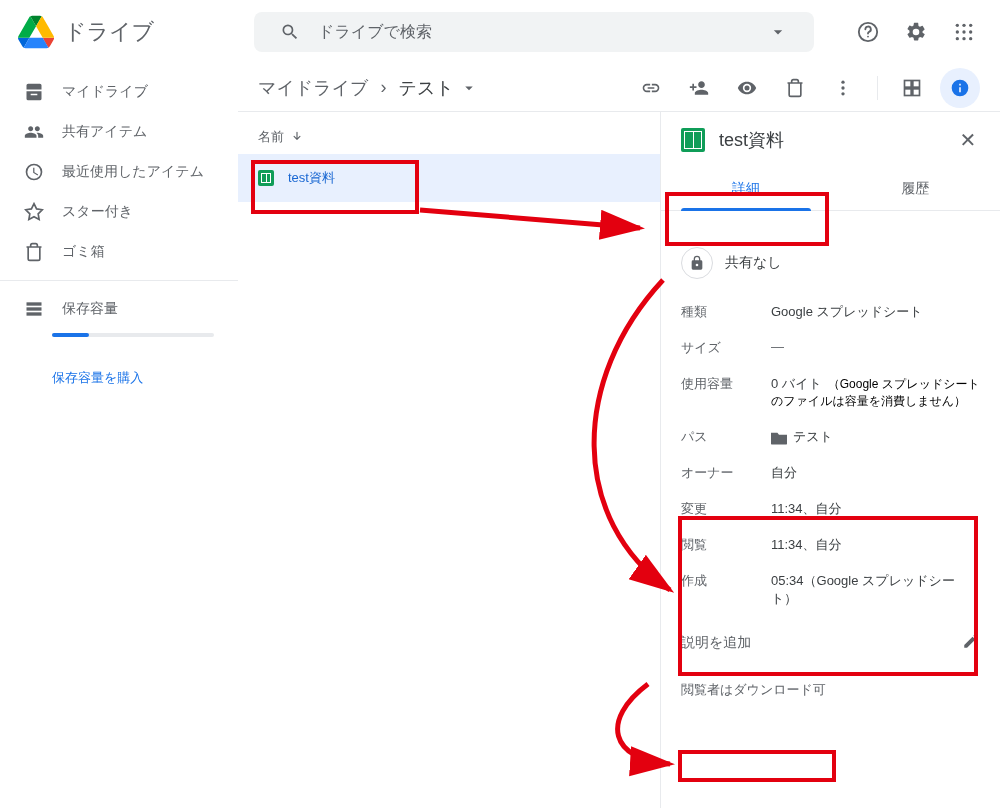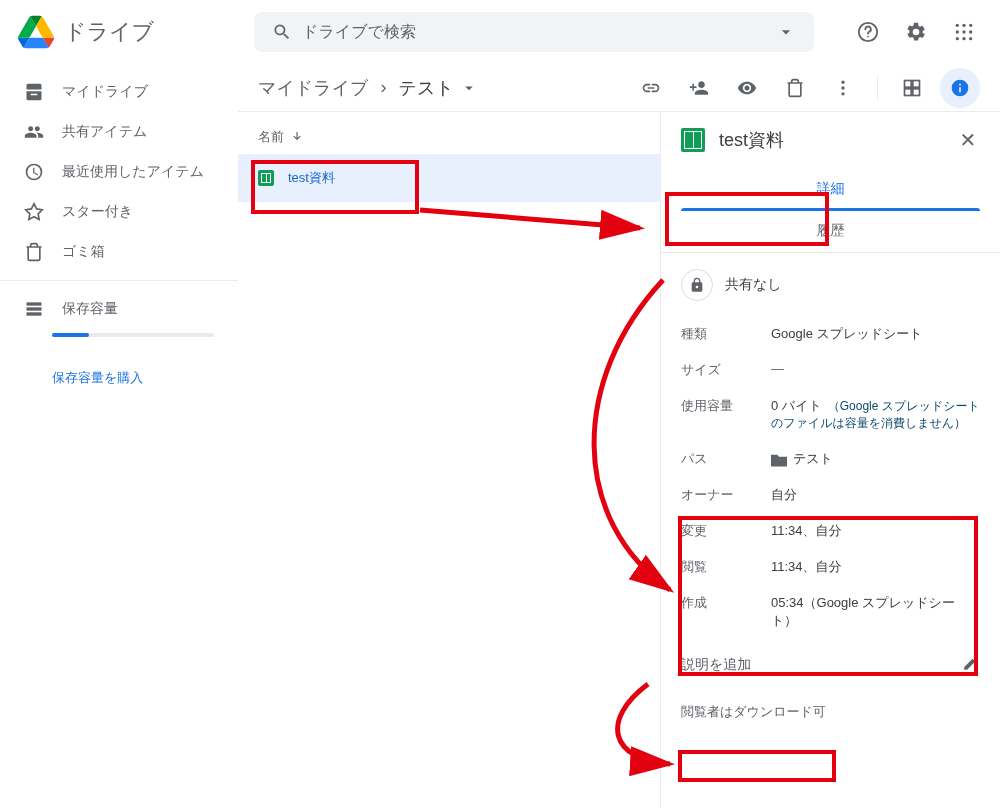--- a/index.html
+++ b/index.html
@@ -3,21 +3,21 @@
 <meta charset="utf-8">
 <style>
 * { box-sizing: border-box; margin: 0; padding: 0; }
 body { font-family: Arial, 'Hiragino Sans', 'Meiryo', sans-serif; font-size: 14px; color: #3c4043; background: #fff; width: 1000px; height: 808px; overflow: hidden; position: relative; }
 
 
 .header { display: flex; align-items: center; height: 64px; padding: 0 16px; }
 .logo-area { display: flex; align-items: center; gap: 8px; width: 238px; }
 .drive-logo { width: 40px; height: 40px; display: flex; align-items: center; justify-content: center; }
 .drive-title { font-size: 22px; color: #5f6368; }
-.search-bar { flex: 1; max-width: 560px; height: 40px; background: #f1f3f4; border-radius: 8px; display: flex; align-items: center; padding: 0 8px; }
+.search-bar { flex: 1; max-width: 560px; height: 40px; background: #f1f3f4; border-radius: 8px; display: flex; align-items: center; padding: 0 16px; gap: 8px; }
 .search-input { flex: 1; border: none; background: transparent; font-size: 16px; color: #5f6368; outline: none; }
 .search-input::placeholder { color: #5f6368; }
 .header-icons { margin-left: auto; display: flex; gap: 8px; align-items: center; }
 .icon-btn { width: 40px; height: 40px; border-radius: 50%; display: flex; align-items: center; justify-content: center; cursor: pointer; color: #5f6368; }
 .icon-btn.active-circle { background: #e8f0fe; color: #1a73e8; }
 
 
 .main { display: flex; height: calc(808px - 64px); }
 .sidebar { width: 238px; padding-top: 8px; }
 .new-btn { margin: 8px 0 16px 8px; padding: 0 24px 0 16px; height: 48px; border-radius: 24px; box-shadow: 0 1px 2px rgba(60,64,67,.3), 0 1px 3px 1px rgba(60,64,67,.15); display: inline-flex; align-items: center; gap: 12px; background: #fff; cursor: pointer; border: none; font-size: 14px; color: #3c4043; }
@@ -48,32 +48,32 @@
 .sheets-icon { width: 16px; height: 16px; background: #0f9d58; border-radius: 2px; position: relative; }
 .sheets-icon::before { content: ''; position: absolute; inset: 3px; border: 1px solid #fff; }
 .sheets-icon::after { content: ''; position: absolute; left: 50%; top: 3px; bottom: 3px; width: 1px; background: #fff; }
 .sheets-icon-big { width: 24px; height: 24px; }
 
 
 .details { width: 340px; border-left: 1px solid #e8eaed; display: flex; flex-direction: column; padding: 16px 20px 0; overflow-y: auto; }
 .details-header { display: flex; align-items: center; gap: 14px; margin-bottom: 16px; }
 .details-title { font-size: 18px; flex: 1; color: #3c4043; }
 .close-x { width: 24px; height: 24px; display: flex; align-items: center; justify-content: center; cursor: pointer; color: #5f6368; font-size: 20px; }
-.tabs { display: flex; border-bottom: 1px solid #e8eaed; margin: 0 -20px 16px; flex-direction: column; }
+.tabs { display: flex; border-bottom: 1px solid #e8eaed; margin: 0 -20px 36px; }
 .tab { flex: 1; text-align: center; padding: 12px 0; color: #5f6368; cursor: pointer; position: relative; font-size: 14px; }
 .tab.active { color: #1a73e8; font-weight: 500; }
 .tab.active::after { content: ''; position: absolute; left: 20px; right: 20px; bottom: -1px; height: 3px; background: #1a73e8; border-radius: 3px 3px 0 0; }
 .share-row { display: flex; align-items: center; gap: 12px; margin-bottom: 24px; }
 .lock-circle { width: 32px; height: 32px; border-radius: 50%; border: 1px solid #dadce0; display: flex; align-items: center; justify-content: center; color: #5f6368; }
 .props { display: flex; flex-direction: column; gap: 18px; font-size: 13px; }
 .prop { display: flex; }
 .prop-label { width: 90px; color: #5f6368; flex-shrink: 0; }
 .prop-value { color: #3c4043; }
 .prop-value.muted { color: #5f6368; }
-.prop-note { color: #0c4a6e; font-size: 12px; margin-left: 6px; }
+.prop-note { color: #000000; font-size: 12px; margin-left: 6px; }
 .folder-icon { width: 16px; height: 14px; background: #5f6368; display: inline-block; vertical-align: middle; margin-right: 6px; clip-path: polygon(0 15%, 40% 15%, 50% 30%, 100% 30%, 100% 100%, 0 100%); border-radius: 1px; }
 .desc-row { display: flex; align-items: center; justify-content: space-between; margin-top: 24px; color: #5f6368; font-size: 14px; }
 .pencil { cursor: pointer; }
 .viewer-dl { margin-top: 28px; font-size: 13px; color: #5f6368; }
 
 
 .redbox { position: absolute; border: 4px solid #e3000f; pointer-events: none; }
 .arrow-svg { position: absolute; pointer-events: none; }
 </style>
 </head>

